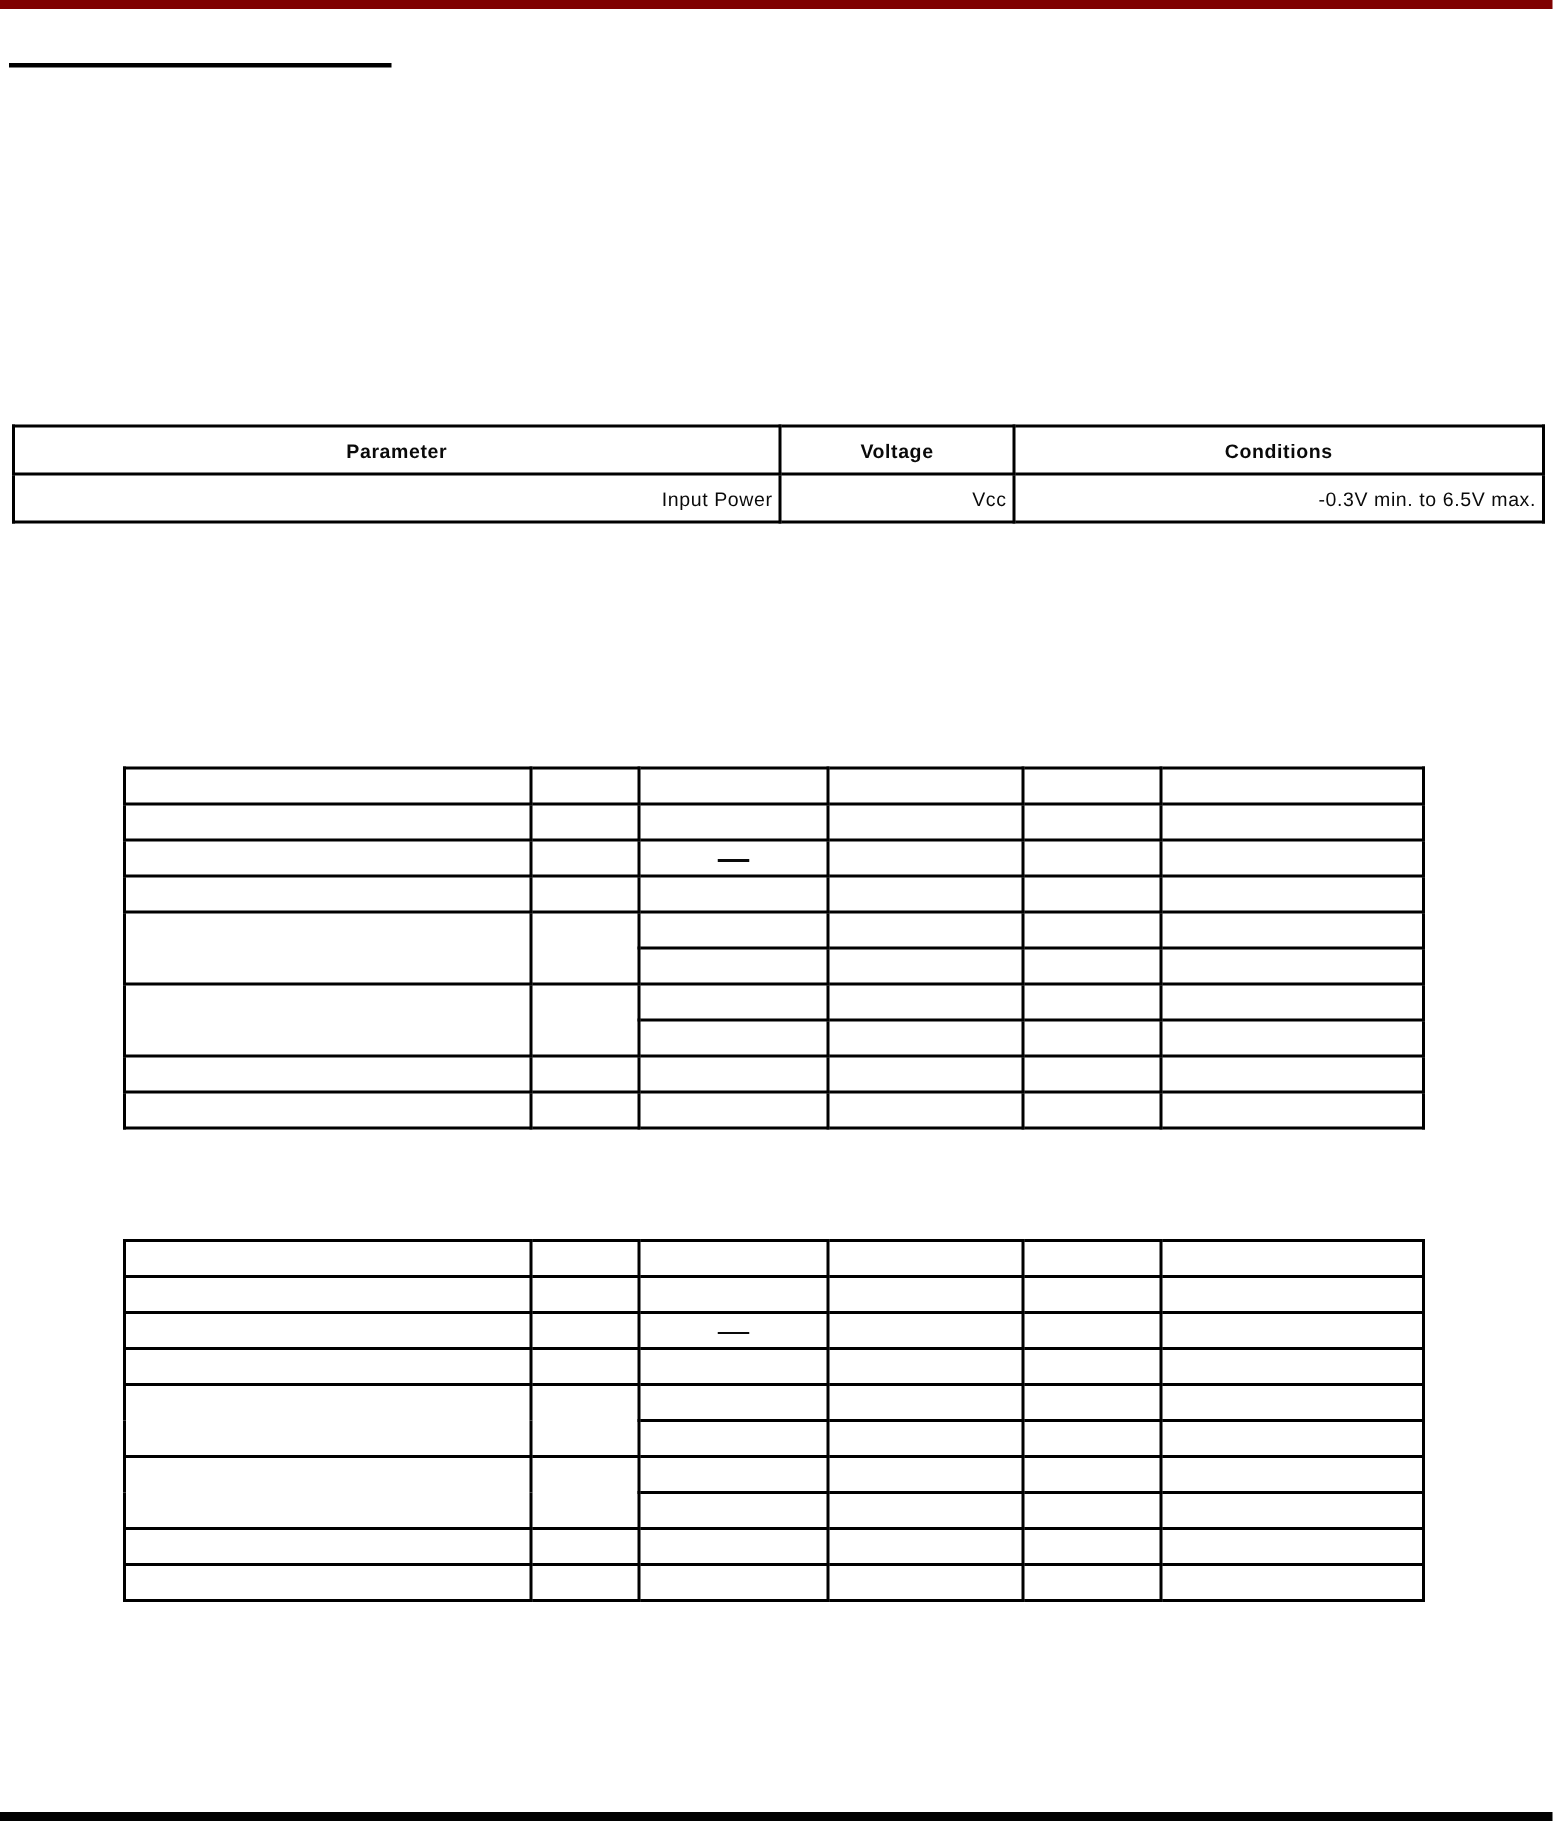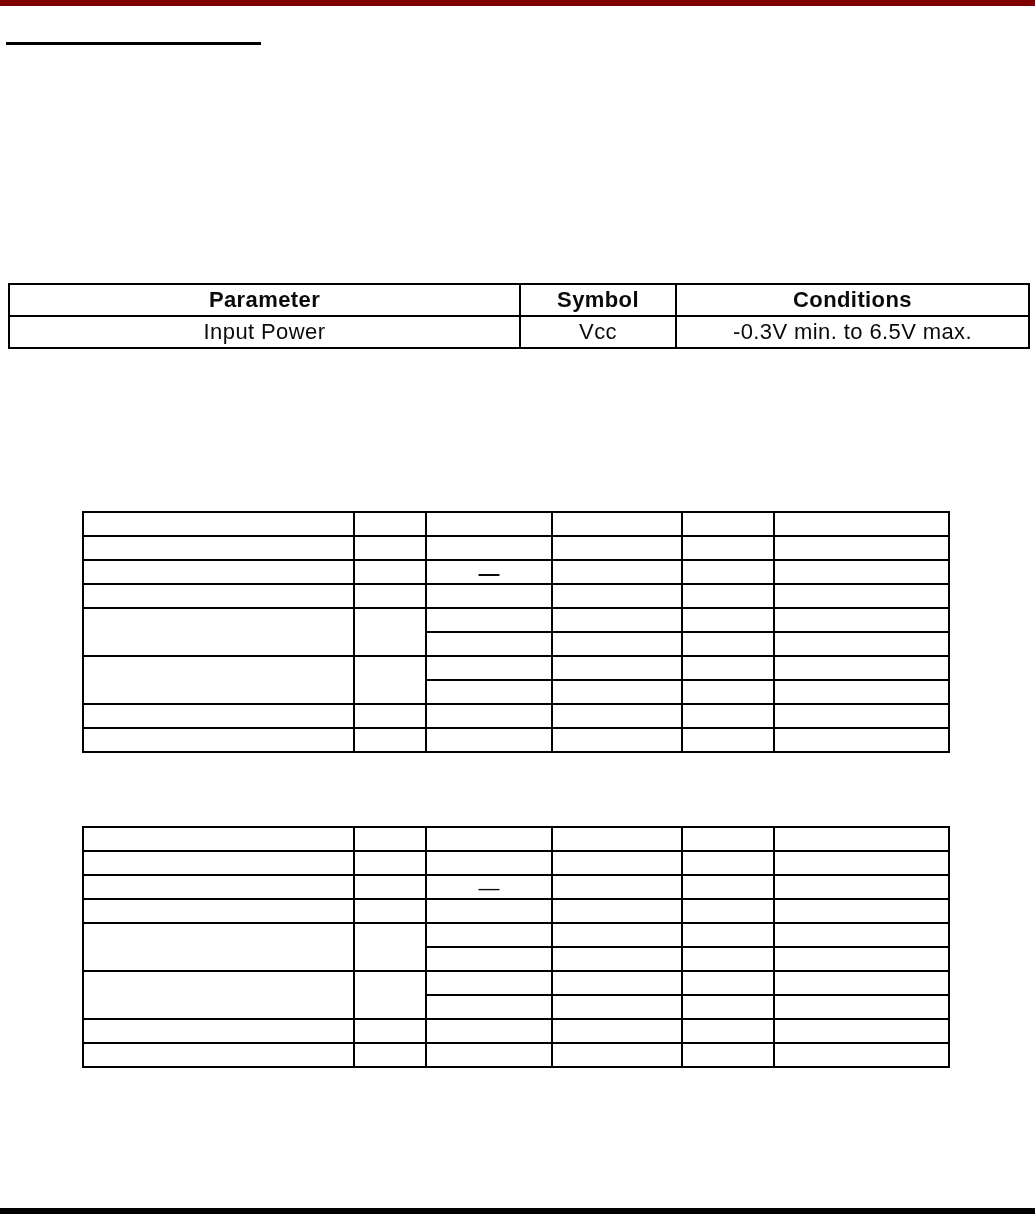--- a/index.html
+++ b/index.html
@@ -27,25 +27,25 @@
     background: #010101;
   }
 
   table { border-collapse: collapse; table-layout: fixed; }
   td, th { border: 2px solid #000; padding: 0 4px; overflow: hidden; }
 
   
   .t1 {
     position: absolute; left: 8px; top: 283px;
     width: 1020px;
-    font-size: 22px; letter-spacing: 0.4px;
+    font-size: 13px; letter-spacing: 0.4px;
     text-align: center;
   }
   .t1 th { font-weight: 700; height: 30px; }
-  .t1 td { font-weight: 400; height: 30px; }
+  .t1 td { font-weight: 400; height: 30px; text-align: right; }
 
   
   .spec {
     position: absolute; left: 82px;
     width: 866px;
     text-align: center;
     font-size: 17px;
   }
   .spec td { height: 22px; }
   .spec-upper { top: 511px; }
@@ -61,21 +61,21 @@
 
 <table class="t1">
   <colgroup>
     <col style="width:511px">
       <col style="width:156px">
       <col style="width:353px">
   </colgroup>
   <tbody>
       <tr>
     <th>Parameter</th>
-    <th>Symbol</th>
+    <th>Voltage</th>
     <th>Conditions</th>
   </tr>
   <tr>
     <td>Input Power</td>
     <td>Vcc</td>
     <td>-0.3V min. to 6.5V max.</td>
   </tr>
 </tbody>
   </table>
 

